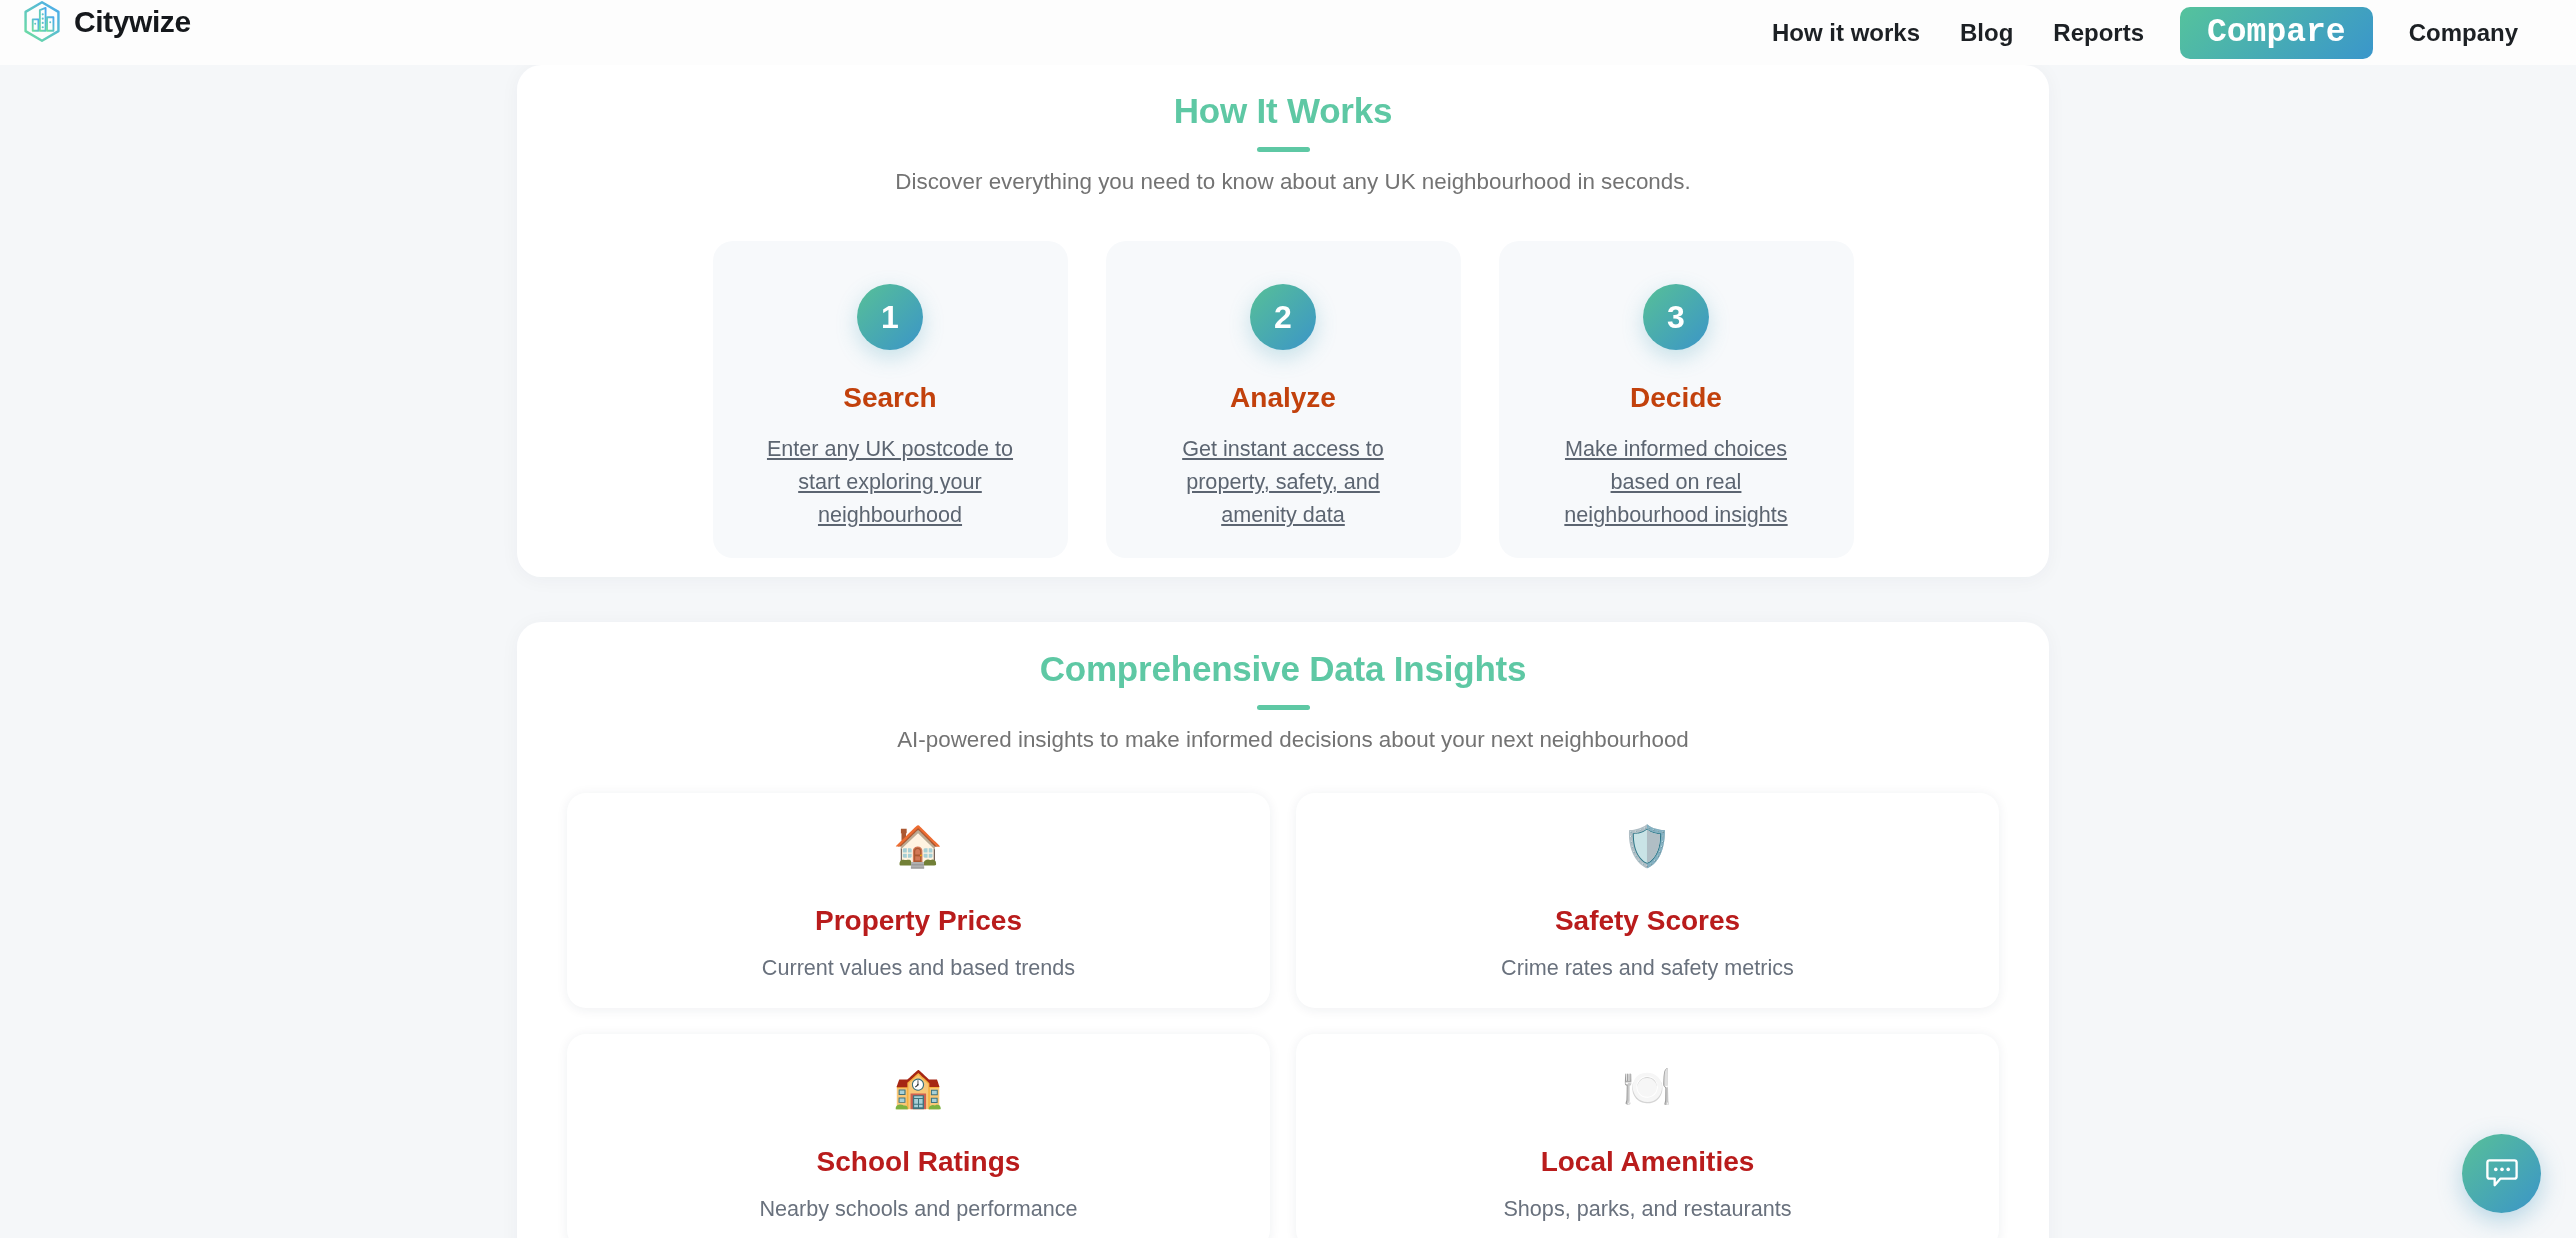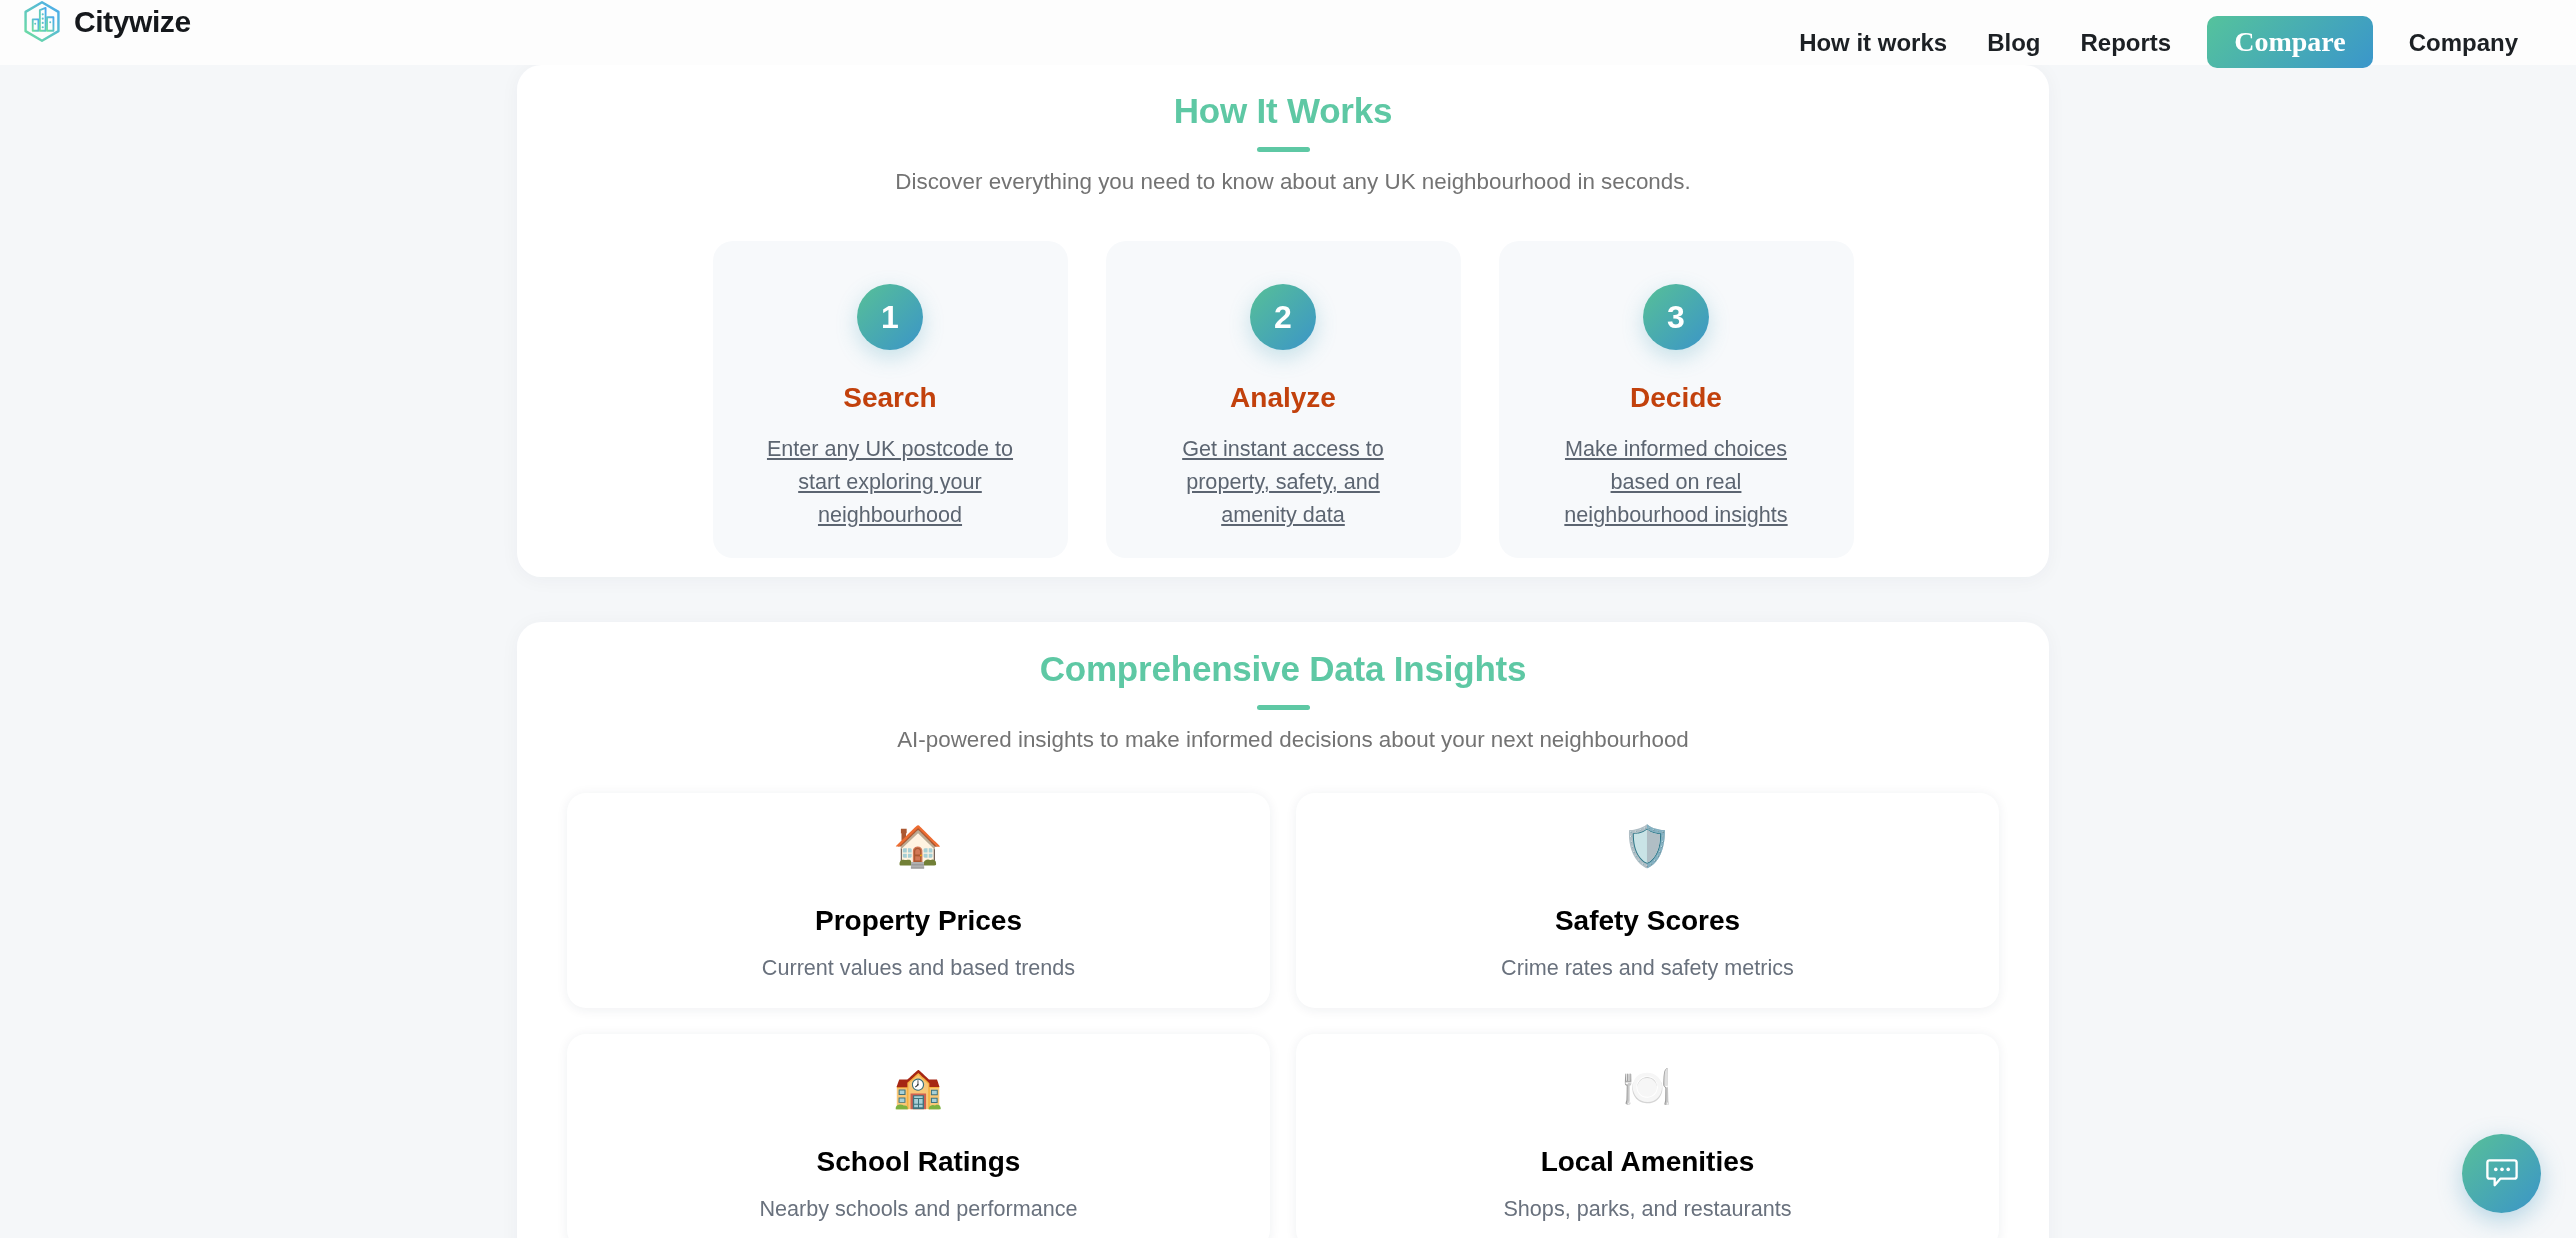--- a/index.html
+++ b/index.html
@@ -59,31 +59,31 @@
     font-size: 24px;
     font-weight: 600;
     color: #1c2024;
     padding: 0 20px;
     line-height: 65px;
     white-space: nowrap;
     cursor: pointer;
   }
 
   .nav-cta {
-    font-size: 28px;
+    font-size: 33px;
     font-weight: 600;
     color: #ffffff;
     background: linear-gradient(135deg, #55c39c 0%, #3a96cb 100%);
     border: none;
     border-radius: 10px;
     padding: 0 27px;
     height: 52px;
-    margin: 16px 16px;
+    margin: 6px 16px;
     cursor: pointer;
-    font-family: Liberation Serif, serif;
+    font-family: Liberation Mono, monospace;
     white-space: nowrap;
   }
 
   
   .page {
     position: absolute;
     top: 65px; left: 0;
     width: 2576px;
     height: 1174px;
   }
@@ -209,21 +209,21 @@
     font-size: 40px;
     line-height: 1;
     display: block;
     font-family: "DejaVu Sans", sans-serif;
   }
 
   .feature-title {
     margin-top: 39px;
     font-size: 28px;
     font-weight: 700;
-    color: #000000;
+    color: #b91c1c;
   }
 
   .feature-desc {
     margin-top: 18px;
     font-size: 21.6px;
     color: #69717d;
   }
 
   
   .chat-fab {

